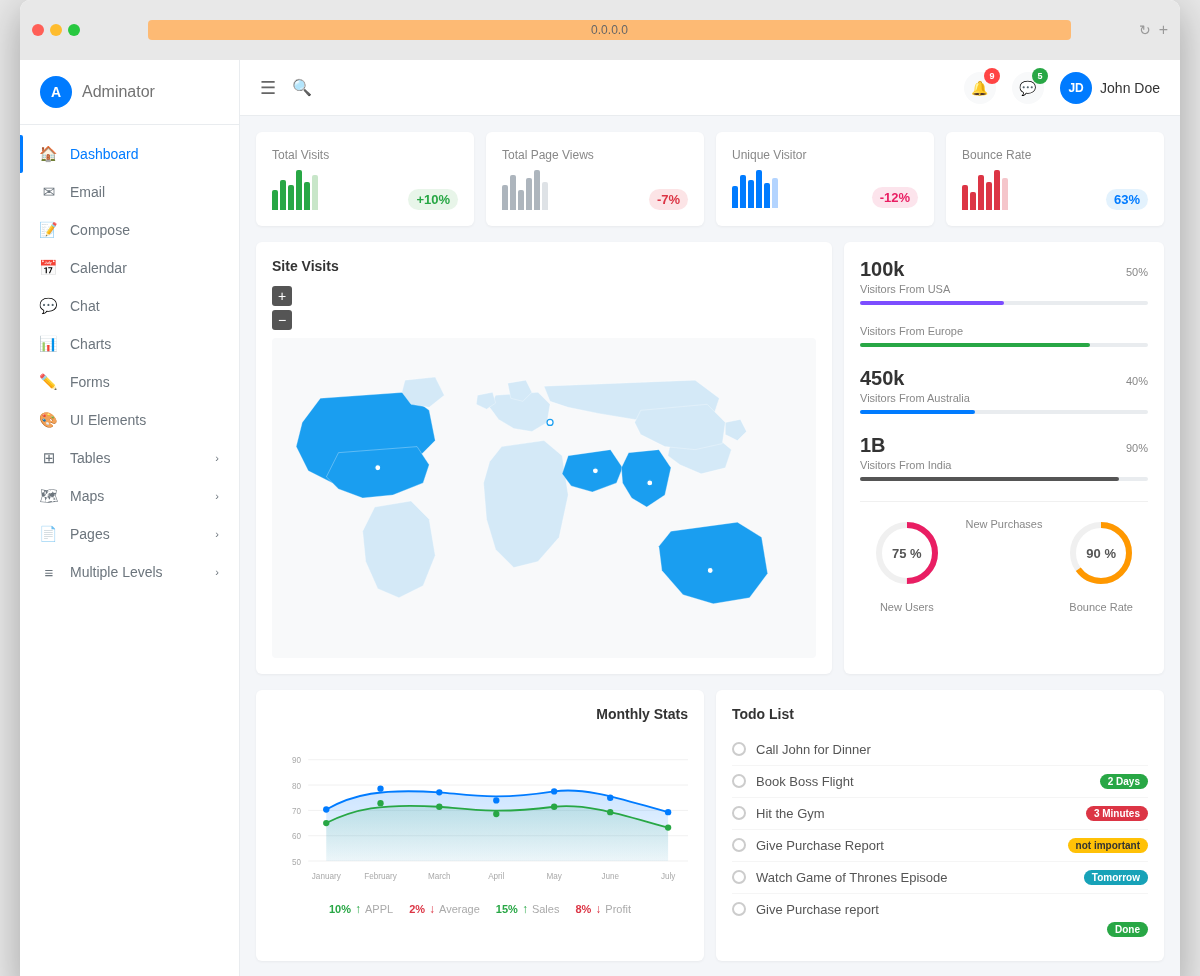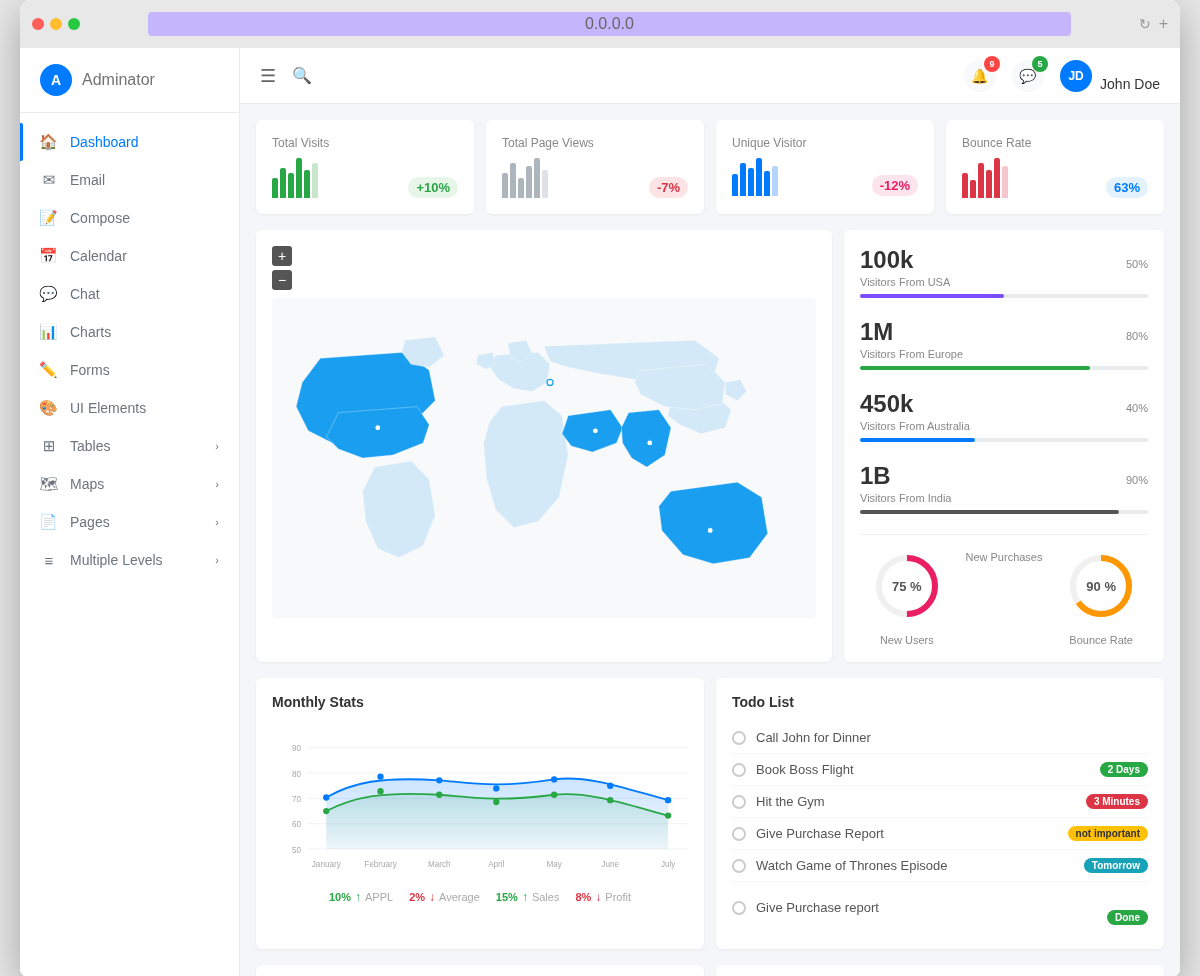--- a/index.html
+++ b/index.html
@@ -5,21 +5,21 @@
     * { box-sizing: border-box; margin: 0; padding: 0; }
     body { font-family: -apple-system, BlinkMacSystemFont, 'Segoe UI', sans-serif; background: #e8e8e8; display: flex; justify-content: center; align-items: center; min-height: 100vh; }
     
     .browser-window { width: 1160px; background: #fff; border-radius: 10px; box-shadow: 0 10px 40px rgba(0,0,0,0.3); overflow: hidden; }
     .browser-bar { background: #e8e8e8; padding: 8px 12px; display: flex; align-items: center; gap: 8px; }
     .traffic-lights { display: flex; gap: 6px; }
     .tl { width: 12px; height: 12px; border-radius: 50%; }
     .tl.red { background: #ff5f57; }
     .tl.yellow { background: #febc2e; }
     .tl.green { background: #28c840; }
-    .url-bar { flex: 1; text-align: center; background: #c4b5fd; border-radius: 4px; padding: 3px 8px; font-size: 16px; color: #666; margin: 4px 60px; }
+    .url-bar { flex: 1; text-align: center; background: #fdba74; border-radius: 4px; padding: 3px 8px; font-size: 12px; color: #666; margin: 12px 60px; }
     .refresh-btn { color: #999; font-size: 14px; }
     .new-tab { margin-left: auto; color: #999; font-size: 16px; font-weight: 300; }
 
     .app { display: flex; height: 930px; background: #f4f6f9; }
     
     
     .sidebar { width: 220px; background: #fff; border-right: 1px solid #e9ecef; display: flex; flex-direction: column; flex-shrink: 0; }
     .sidebar-logo { padding: 16px 20px; display: flex; align-items: center; gap: 10px; border-bottom: 1px solid #e9ecef; }
     .logo-icon { width: 32px; height: 32px; background: #007bff; border-radius: 50%; display: flex; align-items: center; justify-content: center; color: white; font-weight: bold; font-size: 14px; }
     .logo-text { font-size: 16px; font-weight: 400; color: #737373; }
@@ -32,21 +32,21 @@
     
     
     .main { flex: 1; display: flex; flex-direction: column; overflow: hidden; }
     .header { background: #fff; padding: 0 20px; height: 56px; display: flex; align-items: center; border-bottom: 1px solid #e9ecef; gap: 16px; }
     .header-menu { font-size: 18px; color: #666; cursor: pointer; }
     .header-search { color: #666; font-size: 16px; cursor: pointer; }
     .header-right { margin-left: auto; display: flex; align-items: center; gap: 16px; }
     .notif-btn { position: relative; width: 32px; height: 32px; border-radius: 50%; background: #f8f9fa; display: flex; align-items: center; justify-content: center; cursor: pointer; font-size: 14px; }
     .badge { position: absolute; top: -4px; right: -4px; background: #ff4444; color: white; border-radius: 50%; width: 16px; height: 16px; font-size: 9px; display: flex; align-items: center; justify-content: center; font-weight: bold; }
     .badge.green { background: #28a745; }
-    .user-info { display: flex; align-items: flex-end; gap: 8px; cursor: pointer; }
+    .user-info { display: flex; align-items: center; gap: 8px; cursor: pointer; }
     .avatar { width: 32px; height: 32px; border-radius: 50%; background: #007bff; display: flex; align-items: center; justify-content: center; color: white; font-size: 12px; font-weight: bold; overflow: hidden; }
     .user-name { font-size: 14px; color: #333; font-weight: 500; }
 
     
     .content { flex: 1; overflow-y: auto; padding: 16px; background: #f4f6f9; }
     
     
     .stats-row { display: grid; grid-template-columns: repeat(4, 1fr); gap: 12px; margin-bottom: 16px; }
     .stat-card { background: #fff; border-radius: 6px; padding: 16px; display: flex; flex-direction: column; gap: 8px; box-shadow: 0 1px 3px rgba(0,0,0,0.05); }
     .stat-title { font-size: 12px; color: #888; font-weight: 500; }
@@ -65,47 +65,47 @@
     .card-title { font-size: 14px; font-weight: 600; color: #333; margin-bottom: 12px; }
     .map-controls { display: flex; flex-direction: column; gap: 4px; margin-bottom: 8px; }
     .map-ctrl-btn { width: 20px; height: 20px; background: #555; color: white; border: none; border-radius: 3px; font-size: 14px; cursor: pointer; display: flex; align-items: center; justify-content: center; }
     
     
     .map-container { width: 100%; height: 320px; background: #f8f9fa; border-radius: 4px; position: relative; overflow: hidden; }
     
     
     .visitors-card { background: #fff; border-radius: 6px; padding: 16px; box-shadow: 0 1px 3px rgba(0,0,0,0.05); }
     .visitor-row { margin-bottom: 20px; }
-    .visitor-count { font-size: 24px; font-weight: 700; color: #333; margin-bottom: 2px; }
+    .visitor-count { font-size: 20px; font-weight: 700; color: #333; margin-bottom: 2px; }
     .visitor-label { font-size: 11px; color: #888; margin-bottom: 6px; }
     .visitor-bar-bg { width: 100%; height: 4px; background: #e9ecef; border-radius: 2px; position: relative; }
     .visitor-bar-fill { height: 100%; border-radius: 2px; position: absolute; left: 0; top: 0; }
     
     
     .donuts-row { display: flex; justify-content: space-around; margin-top: 16px; padding-top: 16px; border-top: 1px solid #f0f0f0; }
     .donut-item { display: flex; flex-direction: column; align-items: center; gap: 13px; }
     .donut-label { font-size: 11px; color: #888; text-align: center; }
     .donut-wrapper { position: relative; width: 70px; height: 70px; }
     .donut-pct { position: absolute; top: 50%; left: 50%; transform: translate(-50%, -50%); font-size: 13px; font-weight: 600; color: #555; }
     
     
     .bottom-row { display: grid; grid-template-columns: 1fr 1fr; gap: 12px; }
     
     
-    .chart-card { background: #fff; border-radius: 6px; padding: 16px; box-shadow: 0 1px 3px rgba(0,0,0,0.05); }
+    .chart-card { background: #fff; border-radius: 6px; padding: 16px; box-shadow: 0 1px 3px rgba(0,0,0,0.05); text-align: right; }
     .chart-area { height: 160px; position: relative; margin-bottom: 8px; }
     .chart-legend { display: flex; gap: 16px; font-size: 11px; color: #888; justify-content: center; flex-wrap: wrap; }
     .legend-item { display: flex; align-items: center; gap: 4px; }
     .legend-pct { font-weight: 600; }
     .legend-up { color: #28a745; }
     .legend-down { color: #dc3545; }
     
     
     .todo-card { background: #fff; border-radius: 6px; padding: 16px; box-shadow: 0 1px 3px rgba(0,0,0,0.05); }
-    .todo-item { display: flex; align-items: center; padding: 8px 0; border-bottom: 1px solid #f5f5f5; gap: 10px; }
+    .todo-item { display: flex; align-items: flex-start; padding: 8px 0; border-bottom: 1px solid #f5f5f5; gap: 10px; }
     .todo-item:last-child { border-bottom: none; }
     .todo-checkbox { width: 14px; height: 14px; border-radius: 50%; border: 2px solid #ccc; flex-shrink: 0; cursor: pointer; }
     .todo-text { font-size: 13px; color: #555; flex: 1; }
     .todo-badge { font-size: 10px; font-weight: 600; padding: 2px 8px; border-radius: 12px; white-space: nowrap; }
     .badge-green { background: #28a745; color: white; }
     .badge-red { background: #dc3545; color: white; }
     .badge-yellow { background: #ffc107; color: #333; }
     .badge-cyan { background: #17a2b8; color: white; }
     .badge-done { background: #28a745; color: white; margin-top: 20px; }
 
@@ -280,20 +280,21 @@
                 <div class="bar" style="height:40px;background:#dc3545;"></div>
                 <div class="bar" style="height:32px;background:#f5c6cb;"></div>
               </div>
               <span class="stat-change change-blue">63%</span>
             </div>
           </div>
         </div>
 
         <div class="middle-row">
           <div class="map-card">
+            <div class="card-title">Site Visits</div>
             <div class="map-controls">
               <button class="map-ctrl-btn">+</button>
               <button class="map-ctrl-btn">−</button>
             </div>
             <div class="map-container">
               <svg viewBox="0 0 900 450" class="world-map">
 
                 <path class="country highlight" d="M80,60 L220,50 L260,80 L270,130 L240,160 L220,180 L180,200 L140,210 L100,200 L60,180 L40,140 L50,100 Z"></path>
 
                 <path class="country highlight" d="M110,150 L240,140 L260,170 L250,200 L200,220 L150,225 L110,210 L90,190 Z"></path>
@@ -339,24 +340,20 @@
               <div style="display:flex;justify-content:space-between;align-items:baseline;">
                 <div class="visitor-count">100k</div>
                 <span style="font-size:11px;color:#888;">50%</span>
               </div>
               <div class="visitor-label">Visitors From USA</div>
               <div class="visitor-bar-bg">
                 <div class="visitor-bar-fill" style="width:50%;background:#7c4dff;"></div>
               </div>
             </div>
             <div class="visitor-row">
-              <div style="display:flex;justify-content:space-between;align-items:baseline;">
-                <div class="visitor-count">1M</div>
-                <span style="font-size:11px;color:#888;">80%</span>
-              </div>
               <div class="visitor-label">Visitors From Europe</div>
               <div class="visitor-bar-bg">
                 <div class="visitor-bar-fill" style="width:80%;background:#28a745;"></div>
               </div>
             </div>
             <div class="visitor-row">
               <div style="display:flex;justify-content:space-between;align-items:baseline;text-align:right;">
                 <div class="visitor-count">450k</div>
                 <span style="font-size:11px;color:#888;">40%</span>
               </div>

